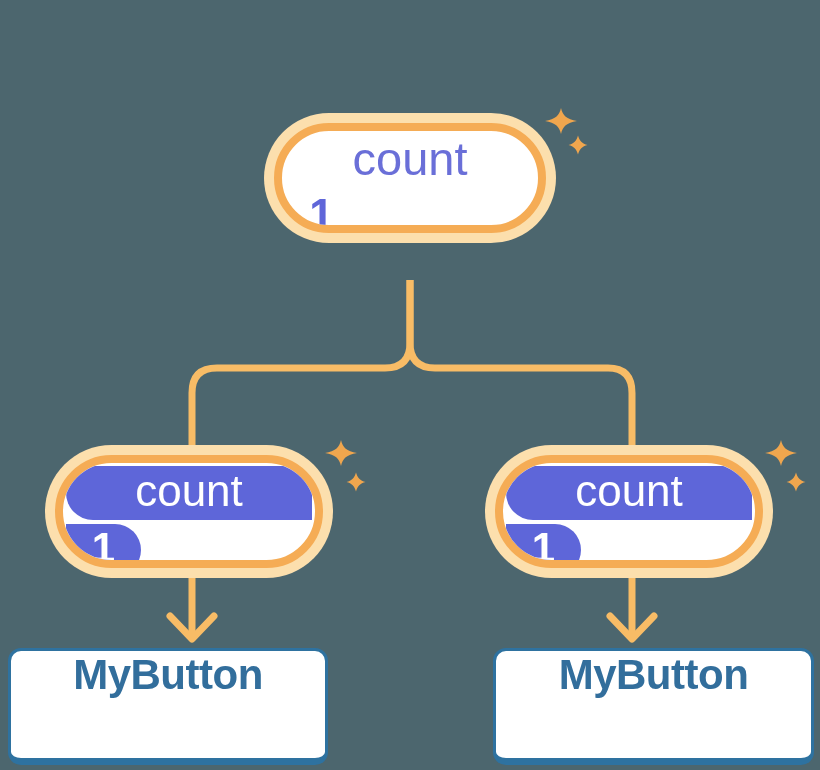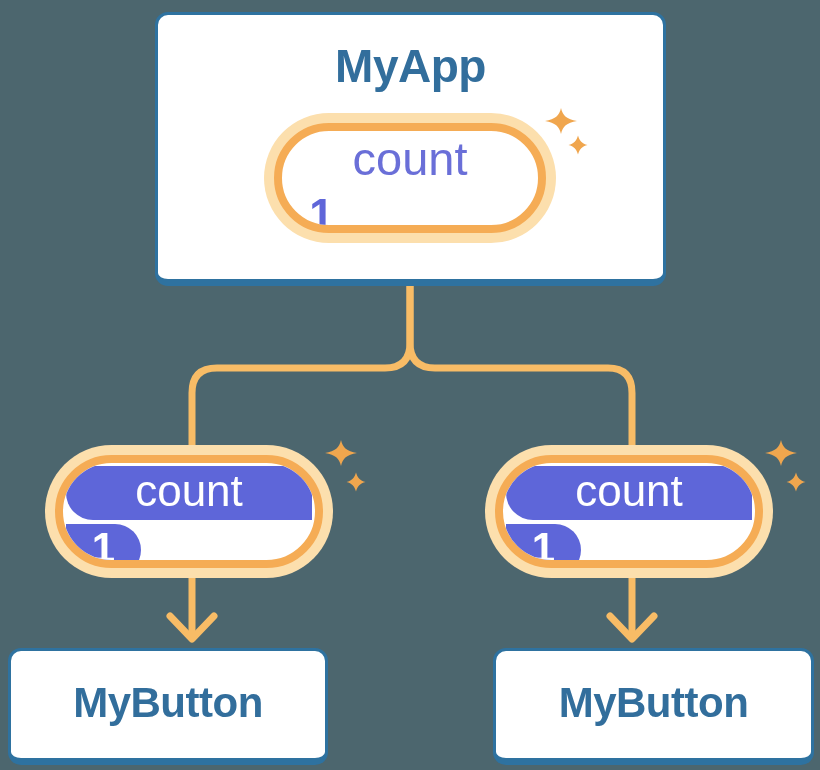--- a/index.html
+++ b/index.html
@@ -21,21 +21,21 @@
   
   .card{
     position:absolute;
     background:#FFFFFF;
     border:3px solid #2E72A0;
     border-bottom-width:7px;
     border-radius:13px;
     box-sizing:border-box;
   }
   .root-card{left:155px;top:12px;width:511px;height:274px;}
-  .leaf-card{display:flex;align-items:center;justify-content:center;}
+  .leaf-card{display:flex;justify-content:center;}
   .leaf-card.left{left:8px;top:648px;width:320px;height:117px;}
   .leaf-card.right{left:493px;top:648px;width:321px;height:117px;}
   .root-title{
     position:absolute;left:0;right:0;top:24px;
     text-align:center;
     font-size:46px;font-weight:600;letter-spacing:-0.5px;
     color:#326E9C;
   }
   .leaf-title{
     font-size:42px;font-weight:600;letter-spacing:-0.5px;
@@ -91,23 +91,20 @@
 
 <div class="stage">
 
   <svg class="layer" viewBox="0 0 820 770">
     <path d="M410 280 L410 343 Q410 368 385 368 L217 368 Q192 368 192 393 L192 638" fill="none" stroke="#F8BC66" stroke-width="7"></path>
     <path d="M410 280 L410 343 Q410 368 435 368 L608 368 Q632 368 632 393 L632 638" fill="none" stroke="#F8BC66" stroke-width="7"></path>
     <path d="M170 616 L192 639 L214 616" fill="none" stroke="#F8BC66" stroke-width="7" stroke-linecap="round" stroke-linejoin="round"></path>
     <path d="M610 616 L632 639 L654 616" fill="none" stroke="#F8BC66" stroke-width="7" stroke-linecap="round" stroke-linejoin="round"></path>
   </svg>
 
-  <div class="card root-card">
-    <div class="root-title">MyApp</div>
-  </div>
 
   <div class="pill pill-root">
     <div class="pill-inner light">
       <div class="seg-key">count</div>
       <div class="divider"></div>
       <div class="seg-val">1</div>
     </div>
   </div>
 
   <div class="pill pill-child left">

